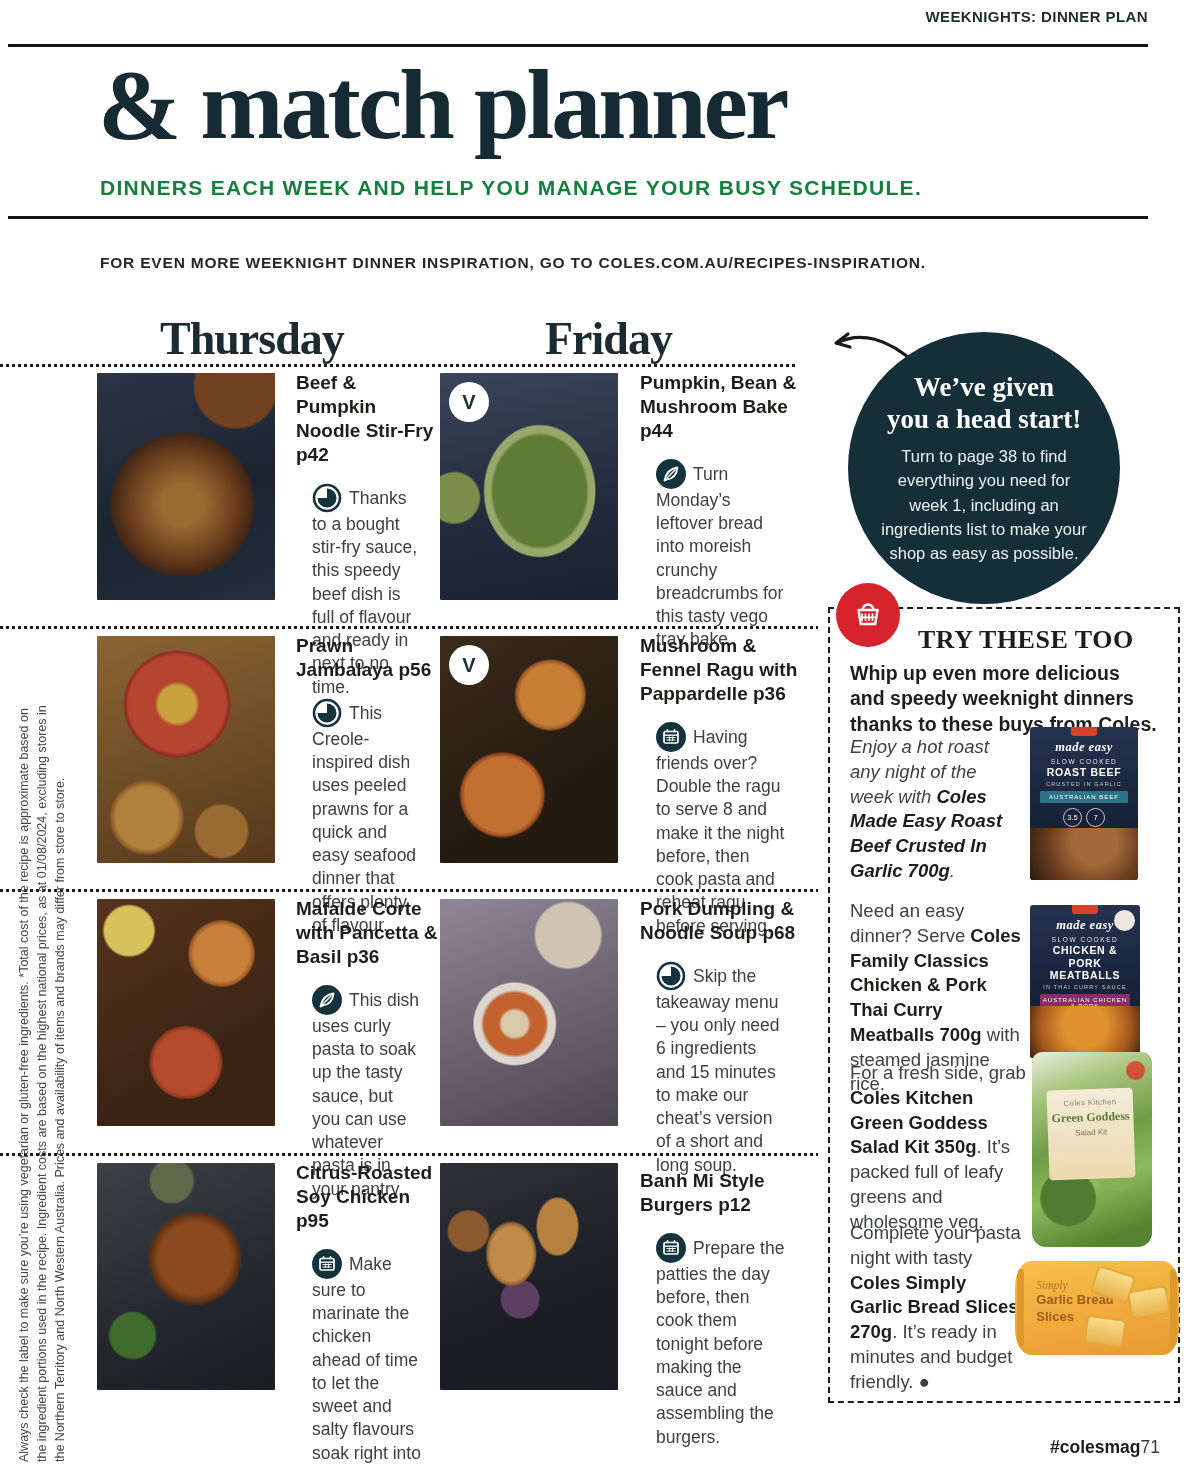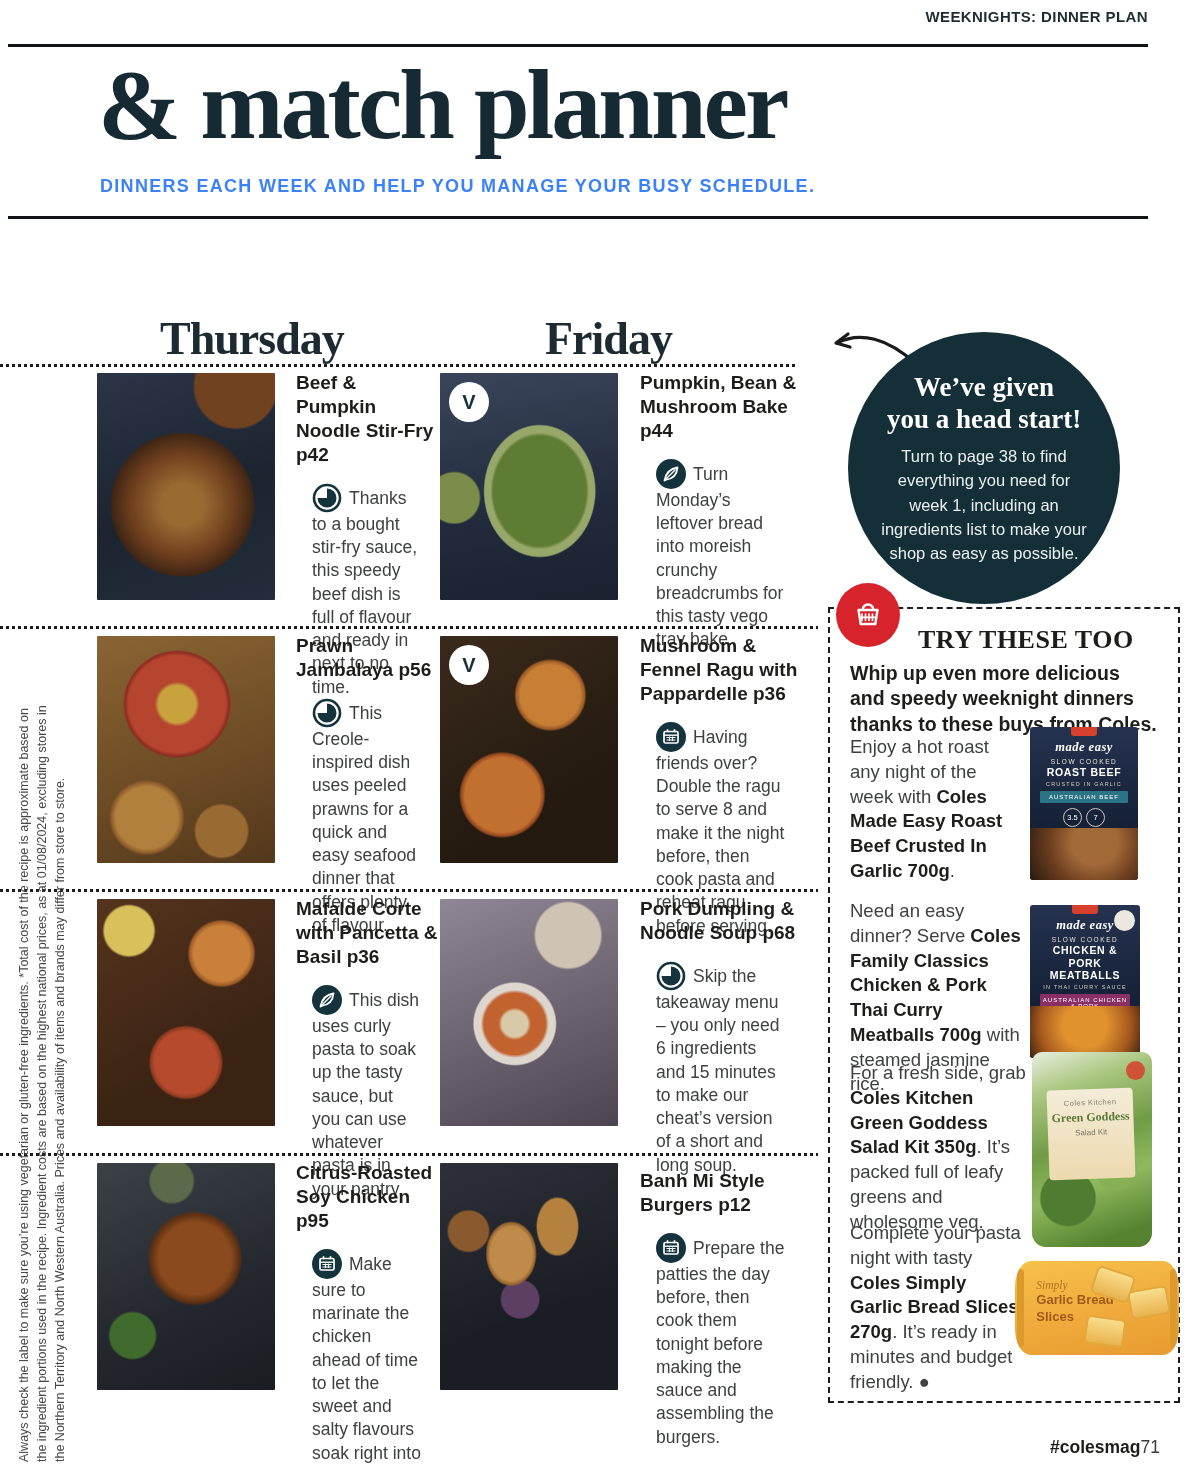--- a/index.html
+++ b/index.html
@@ -5,21 +5,21 @@
   html,body{margin:0;padding:0;background:#e9e9e9;}
   .page{position:relative;width:1200px;height:1468px;background:#ffffff;margin:0 auto;overflow:hidden;
         font-family:"Liberation Sans",sans-serif;color:#3f4040;}
   
   .kicker{position:absolute;top:8px;right:52px;font-size:15px;font-weight:800;letter-spacing:.4px;color:#1d2b32;}
   .rule{position:absolute;left:8px;right:52px;height:3px;background:#101418;}
   .rule-top{top:44px;}
   .rule-mid{top:216px;}
   .title{position:absolute;left:98px;top:52px;margin:0;font-family:"Liberation Serif",serif;font-weight:700;
          font-size:100px;letter-spacing:-3px;color:#152a32;line-height:1.05;}
-  .subtitle{position:absolute;left:100px;top:176px;font-size:18px;font-weight:700;letter-spacing:1.3px;color:#3b82f6;}
+  .subtitle{position:absolute;left:100px;top:176px;font-size:21px;font-weight:700;letter-spacing:1.3px;color:#15803d;}
   .inspo{position:absolute;left:100px;top:254px;font-size:15.5px;font-weight:700;letter-spacing:.8px;color:#262626;}
   
   .day{position:absolute;font-family:"Liberation Serif",serif;font-weight:700;font-size:46px;letter-spacing:-1px;color:#1c2b32;}
   .day-thu{left:160px;top:312px;}
   .day-fri{left:545px;top:312px;}
   
   .dots{position:absolute;left:0;height:3.2px;
         background:repeating-linear-gradient(90deg,#1c1c1c 0 2.8px,transparent 2.8px 6px);}
   
   .photo{position:absolute;width:178px;height:227px;border-radius:1px;}
@@ -125,20 +125,21 @@
 </head>
 <body>
 
 <div class="page">
 
   <div class="kicker">WEEKNIGHTS: DINNER PLAN</div>
   <div class="rule rule-top"></div>
   <h1 class="title">&amp; match planner</h1>
   <div class="subtitle">DINNERS EACH WEEK AND HELP YOU MANAGE YOUR BUSY SCHEDULE.</div>
   <div class="rule rule-mid"></div>
+  <div class="inspo">FOR EVEN MORE WEEKNIGHT DINNER INSPIRATION, GO TO COLES.COM.AU/RECIPES-INSPIRATION.</div>
 
   <div class="day day-thu">Thursday</div>
   <div class="day day-fri">Friday</div>
 
   <div class="dots" style="top:364px;width:796px;"></div>
   <div class="dots" style="top:626px;width:818px;"></div>
   <div class="dots" style="top:889px;width:818px;"></div>
   <div class="dots" style="top:1153px;width:818px;"></div>
 
   <div class="photo ph1" style="left:97px;top:373px;"></div>
@@ -247,21 +248,21 @@
     <div class="basket">
       <svg viewBox="0 0 40 40" width="40" height="40">
           <path d="M14.5 15 A5.5 5.5 0 0 1 25.5 15" fill="none" stroke="#fff" stroke-width="2.4"></path>
           <path d="M10.5 15 H29.5 L27.3 29 H12.7 Z" fill="none" stroke="#fff" stroke-width="2.4" stroke-linejoin="round"></path>
           <path d="M14 18.5 V26 M17.5 18.5 V26 M21 18.5 V26 M24.5 18.5 V26 M12 22.3 H28" stroke="#fff" stroke-width="1.7"></path>
         </svg>
     </div>
     <div class="try-title">TRY THESE TOO</div>
     <div class="try-intro">Whip up even more delicious and speedy weeknight dinners thanks to these buys from Coles.</div>
 
-    <p class="try-item" style="top:126px;width:172px;">
+    <p class="try-item" style="top:126px;width:172px;font-style:italic;">
       <span>Enjoy a hot roast any night of the week with </span><b>Coles Made Easy Roast Beef Crusted In Garlic 700g</b><span>.</span>
     </p>
     <div class="pack" style="left:200px;top:118px;width:108px;height:153px;">
       <div class="pack-tab"></div>
       <div class="pack-brand">made easy</div>
       <div class="pack-sub">SLOW COOKED</div>
       <div class="pack-title">ROAST BEEF</div>
       <div class="pack-subtle">CRUSTED IN GARLIC</div>
       <div class="pack-band band-teal">AUSTRALIAN BEEF</div>
       <div class="pack-badges">

